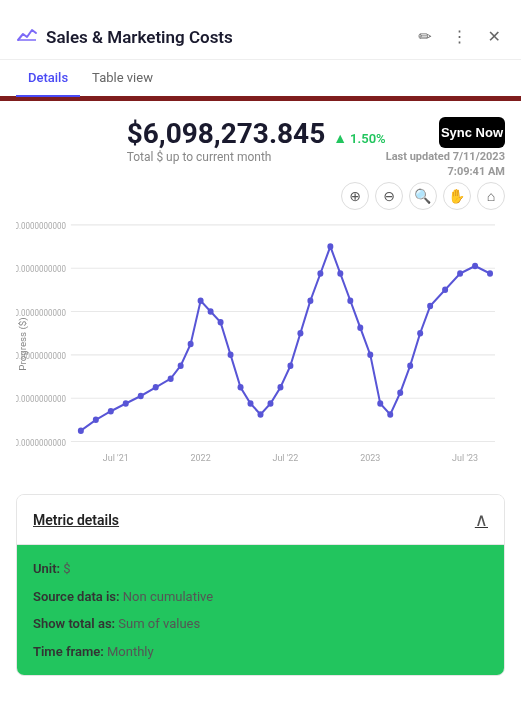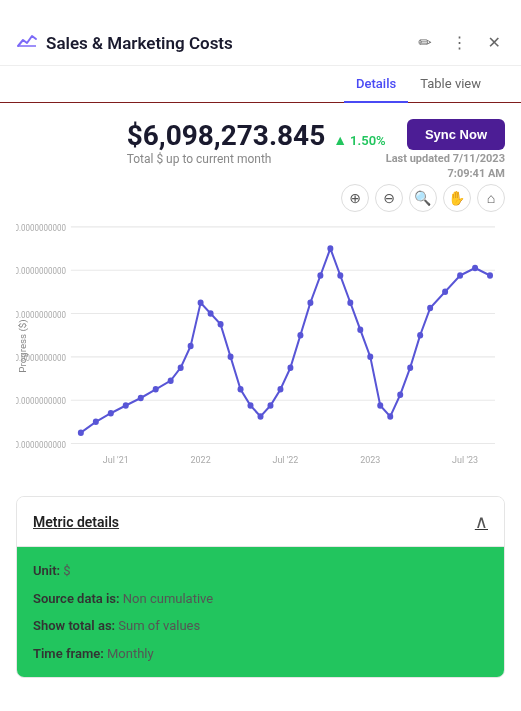--- a/index.html
+++ b/index.html
@@ -9,21 +9,21 @@
       width: 521px;
       min-height: 711px;
       color: #333;
       font-size: 13px;
     }
 
     
     .header {
       display: flex;
       align-items: center;
-      padding: 30px 16px 10px;
+      padding: 24px 16px 10px;
       border-bottom: 1px solid #eee;
     }
     .header-icon {
       margin-right: 8px;
       color: #7c6af7;
     }
     .header-title {
       font-size: 17px;
       font-weight: 600;
       flex: 1;
@@ -40,23 +40,22 @@
       font-size: 16px;
       background: none;
       border: none;
       color: #666;
       padding: 2px 4px;
     }
 
     
     .tabs {
       display: flex;
-      border-bottom: 1px solid #7f1d1d;
-      padding: 0 28px;
-      justify-content: flex-end;
+      border-bottom: 5px solid #7f1d1d;
+      padding: 0 16px;
     }
     .tab {
       padding: 10px 12px;
       font-size: 13px;
       cursor: pointer;
       color: #666;
       border-bottom: 2px solid transparent;
       margin-bottom: -1px;
     }
     .tab.active {
@@ -89,25 +88,25 @@
       font-size: 13px;
       font-weight: 600;
       color: #22c55e;
       margin-left: 8px;
     }
     .metric-change .arrow-up {
       color: #22c55e;
       font-size: 14px;
     }
     .sync-btn {
-      background: #4c1d95;
+      background: #000000;
       color: white;
       border: none;
       border-radius: 6px;
-      padding: 8px 18px;
+      padding: 8px 2px;
       font-size: 13px;
       font-weight: 600;
       cursor: pointer;
       white-space: nowrap;
     }
     .metric-subtitle {
       font-size: 12px;
       color: #888;
       margin-bottom: 2px;
     }

